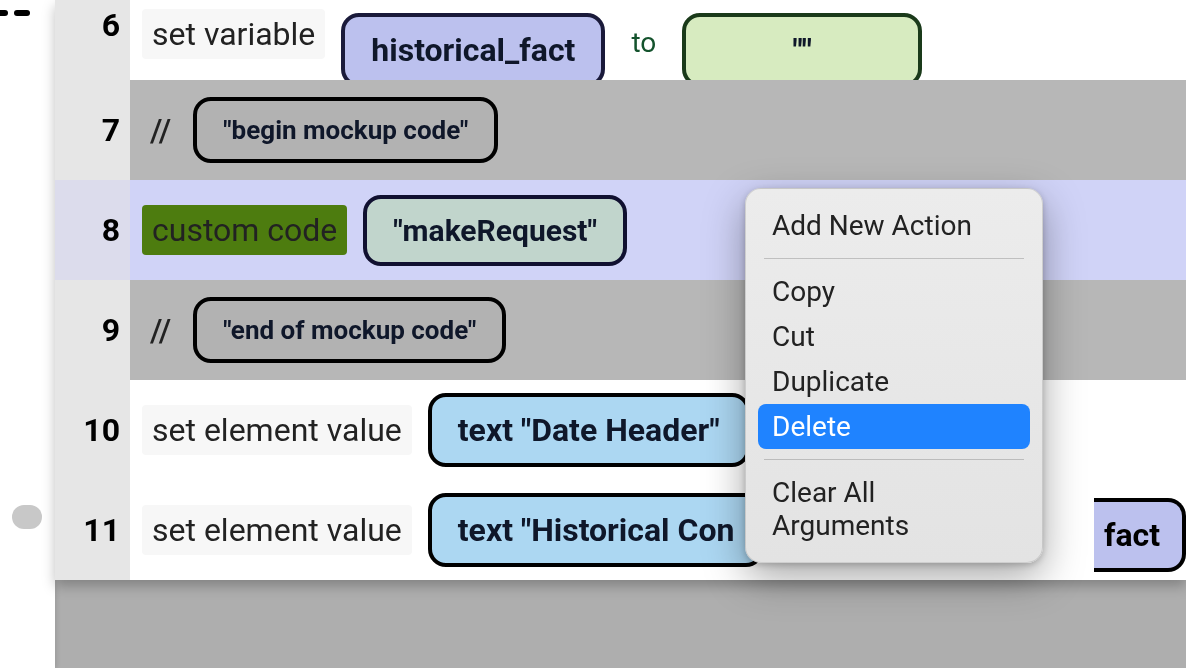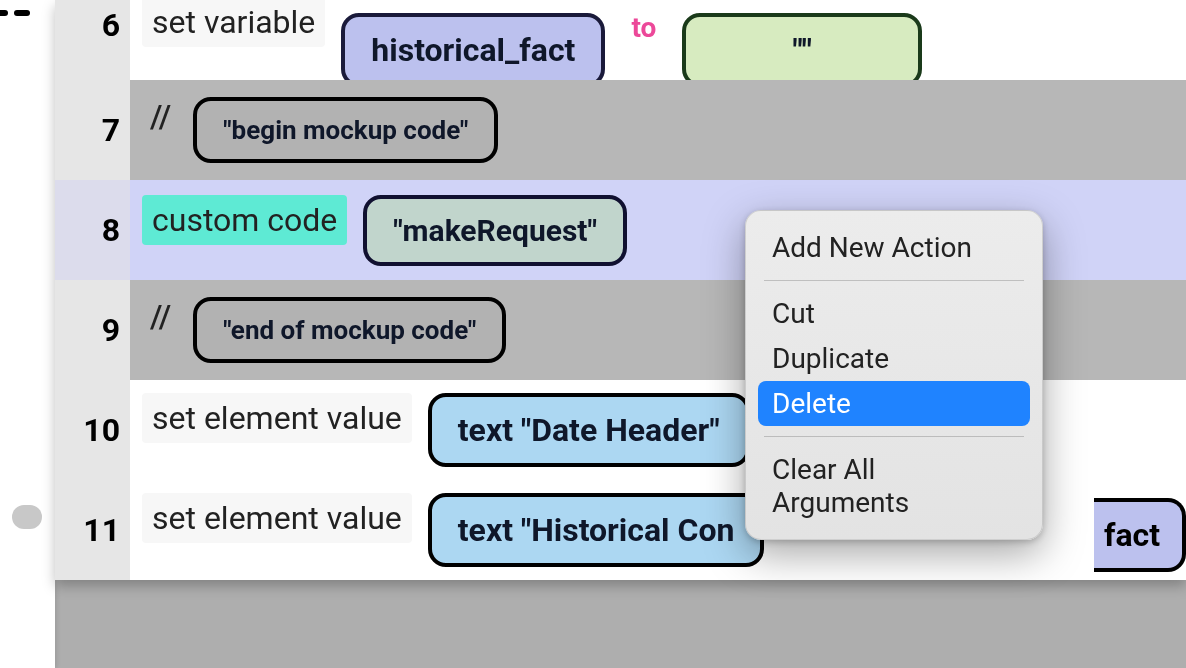--- a/index.html
+++ b/index.html
@@ -71,29 +71,29 @@
       color: #000;
       padding-right: 10px;
       background: #e6e6e6;
       height: 100%;
       display: flex;
       align-items: center;
       justify-content: flex-end;
     }
     .row-8 .linenum { background: #dcdcec; }
     .row-6 .linenum { align-items: flex-start; padding-top: 6px; }
-    .cell-pad { padding-left: 12px; display: flex; align-items: flex-start; gap: 16px; }
+    .cell-pad { padding-left: 12px; display: flex; align-items: center; gap: 16px; }
     .action-label {
       font-size: 32px;
       color: #222;
       background: #f7f7f7;
       padding: 6px 10px;
       border-radius: 4px;
     }
-    .row-8 .action-label { background: #5eead4; }
+    .row-8 .action-label { background: #4d7c0f; }
     .comment-slash {
       font-size: 32px;
       color: #222;
       font-weight: 500;
       margin-left: 8px;
       margin-right: 6px;
     }
     .chip {
       border: 4px solid #000;
       border-radius: 18px;
@@ -105,23 +105,22 @@
       align-items: center;
       justify-content: center;
     }
     .chip-purple { background: #bcc1ee; border-color: #1a1a3a; font-size: 32px; }
     .chip-green  { background: #d7ebc0; border-color: #1a3a1a; font-size: 32px; min-width: 240px; }
     .chip-teal   { background: #c1d5cc; border-color: #101030; font-size: 30px; min-width: 250px; }
     .chip-grey   { background: #b2b2b2; border-color: #000; font-size: 26px; }
     .chip-blue   { background: #acd7f2; border-color: #000; font-size: 32px; }
     .to-label {
       font-size: 28px;
-      color: #ec4899;
+      color: #14532d;
       padding: 6px 10px;
-      font-weight: bold;
     }
     .row-6 .chip-purple { position: relative; top: 10px; }
     .row-6 .chip-green  { position: relative; top: 10px; }
     .row-6 .to-label    { position: relative; top: 2px; }
     .row-6 .action-label{ position: relative; top: -6px; }
     .fact-chip {
       position: absolute;
       right: 0;
       top: 498px;
       background: #bcc1ee;
@@ -131,21 +130,21 @@
       border-bottom-right-radius: 18px;
       padding: 14px 22px 14px 10px;
       font-size: 32px;
       font-weight: 700;
       margin-left: 31px;
     }
     
     .context-menu {
       position: absolute;
       left: 745px;
-      top: 210px;
+      top: 188px;
       width: 298px;
       background: linear-gradient(#ececec, #e3e3e3);
       border-radius: 16px;
       box-shadow: 0 14px 40px rgba(0,0,0,0.35), 0 2px 6px rgba(0,0,0,0.2);
       padding: 14px 12px;
       border: 1px solid rgba(0,0,0,0.12);
     }
     .menu-item {
       font-size: 28px;
       color: #222;
@@ -226,18 +225,19 @@
     </div>
   </div>
 
   <div class="fact-chip">fact</div>
 
 </div>
 
 <div class="context-menu">
   <div class="menu-item">Add New Action</div>
   <div class="menu-sep"></div>
+  <div class="menu-item">Copy</div>
   <div class="menu-item">Cut</div>
   <div class="menu-item">Duplicate</div>
   <div class="menu-item highlight">Delete</div>
   <div class="menu-sep"></div>
   <div class="menu-item">Clear All Arguments</div>
 </div>
 
 </body></html>

